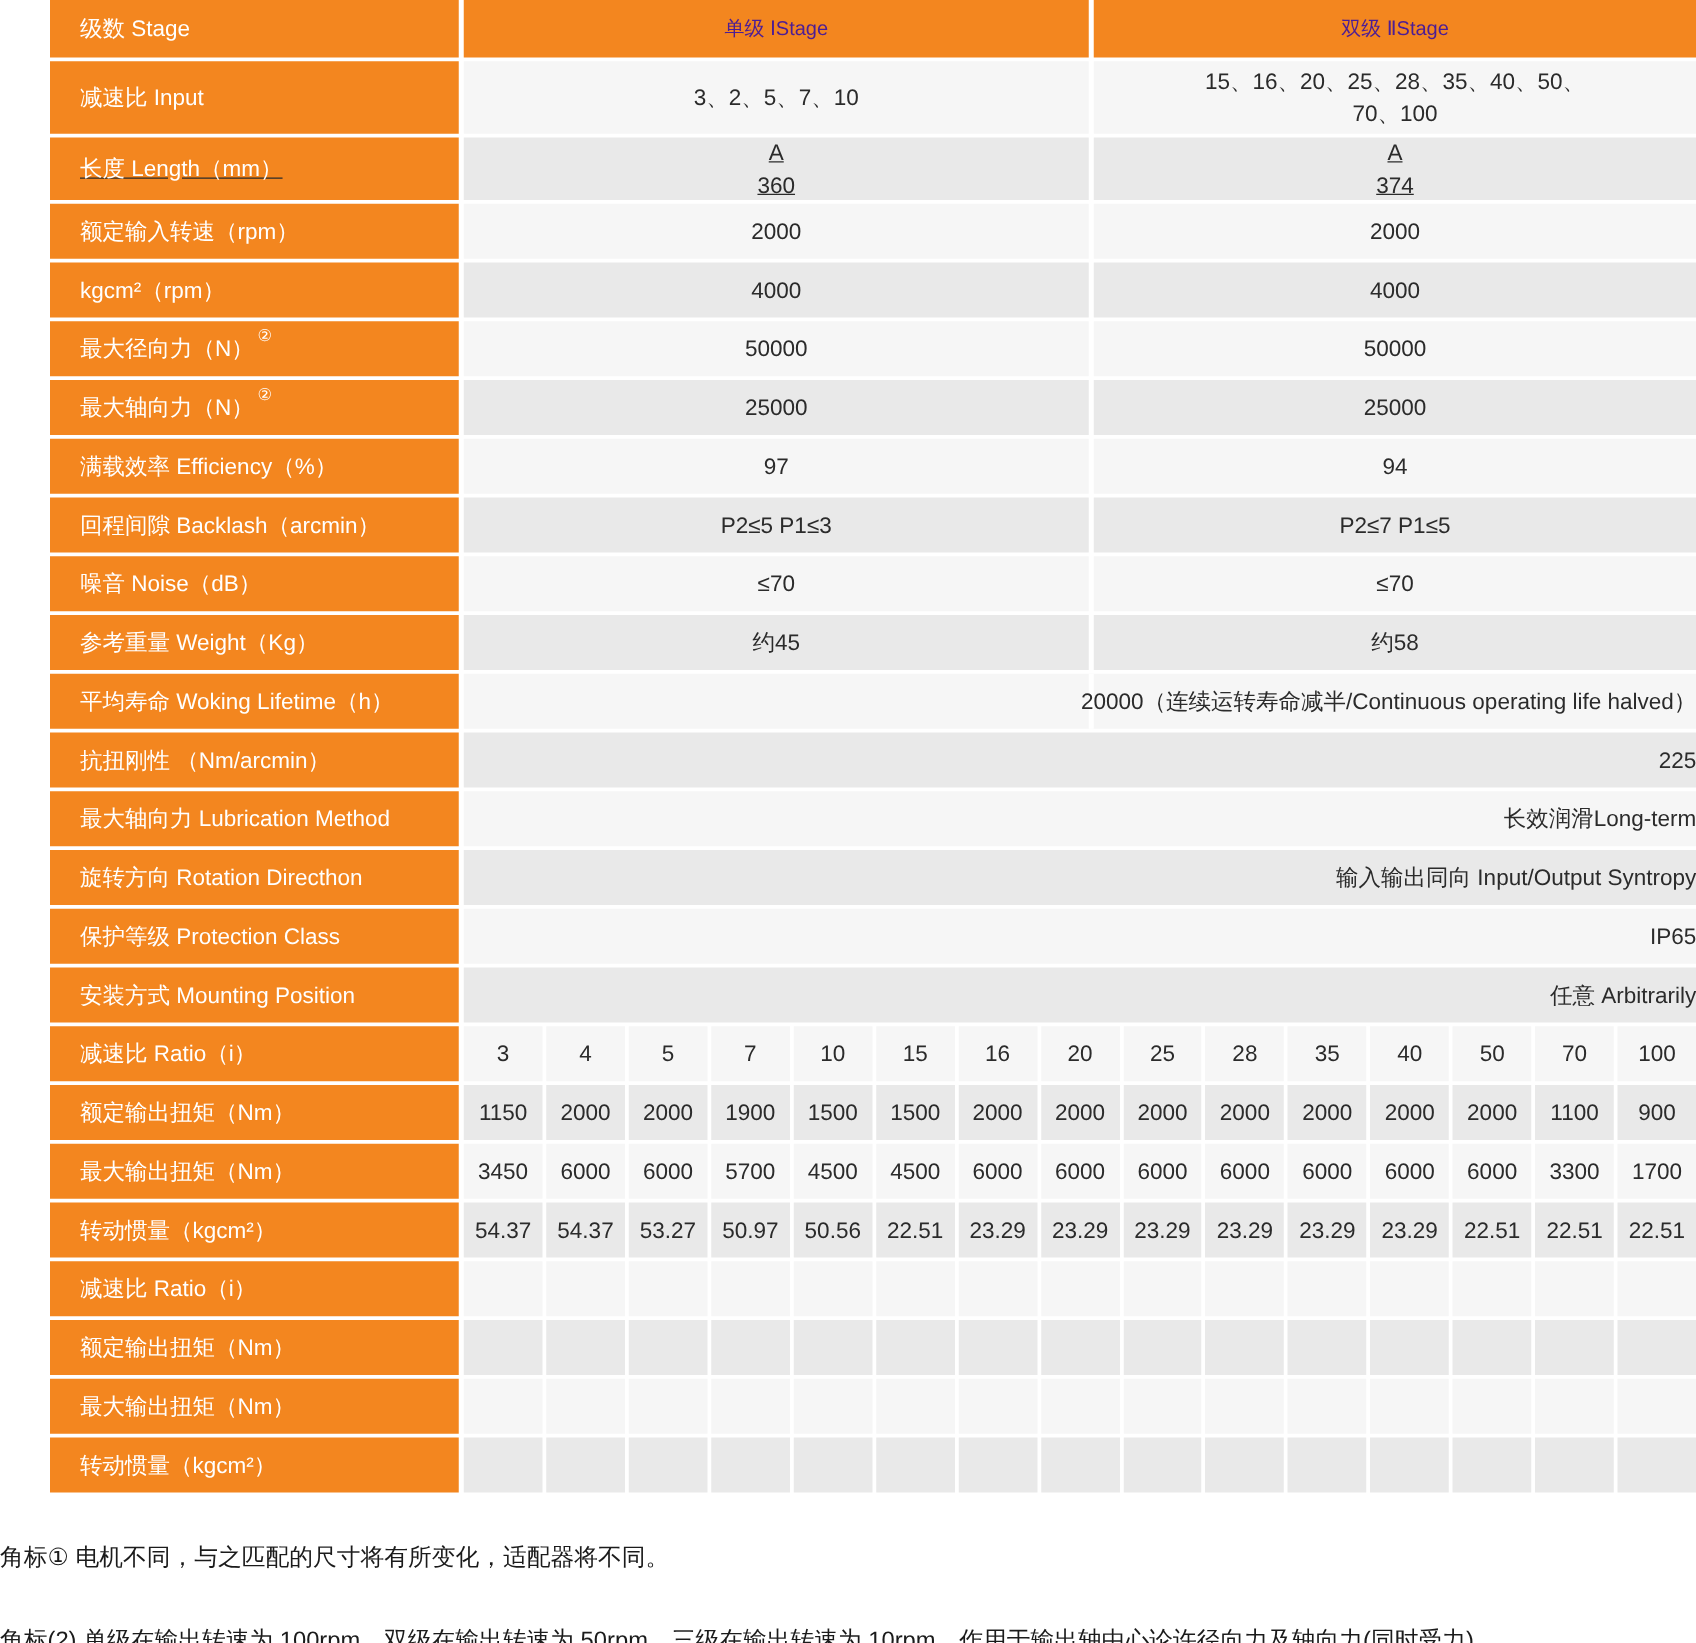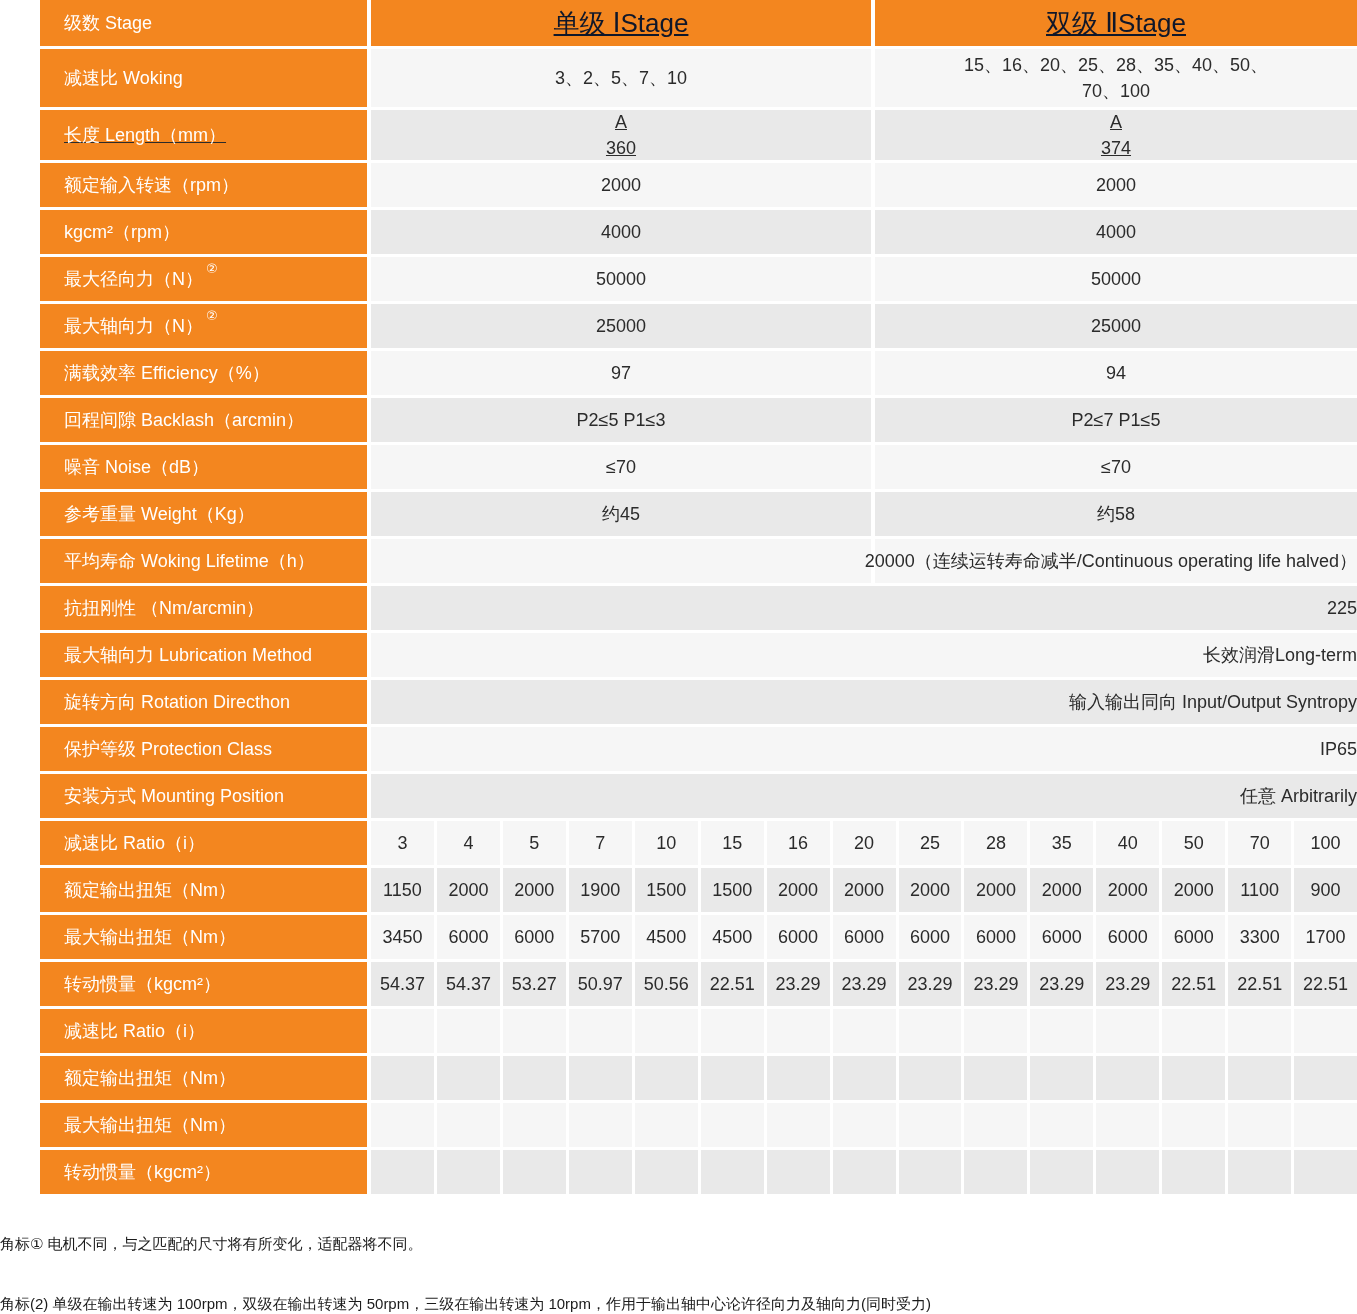--- a/index.html
+++ b/index.html
@@ -30,21 +30,21 @@
   .cell.label sup{
     align-self:flex-start;
     margin-top:5px;
     margin-left:3px;
     font-size:13px;
     line-height:1;
   }
   .cell.c1{flex:0 0 500px;}
   .cell.c2{flex:1 1 auto;}
   .cell.span{flex:1 1 auto;position:relative;}
-  .oh{background:var(--orange);color:#0f172a;justify-content:center;font-size:26px;text-decoration:underline;}
+  .oh{background:var(--orange);color:#4c1d95;justify-content:center;font-size:16px;}
   .val{
     justify-content:center;
     text-align:center;
     font-size:18px;
     color:var(--text);
     white-space:pre-line;
     line-height:1.45;
   }
   .h46{height:46px;}
   .h58{height:58px;}
@@ -59,21 +59,21 @@
   }
   .cell.span .txt{position:relative;z-index:1;width:100%;text-align:right;}
   .grid{flex:1 1 auto;display:flex;gap:3px;}
   .gcell{
     flex:1 1 0;
     display:flex;align-items:center;justify-content:center;
     font-size:18px;color:var(--text);
   }
   .footnotes{margin-top:20px;}
   .footnote{
-    font-size:15px;
+    font-size:19px;
     color:var(--footnote-text);
     line-height:1.35;
     margin-bottom:9px;
     margin-top:40px;
   }
   .bottom-bar{
     width:1357px;height:18px;
     background:var(--orange);
     margin-top:12px;
   }
@@ -84,21 +84,21 @@
 <div class="table">
 
   <div class="row h46">
     <div class="cell label">级数 Stage</div>
     <div class="cell c1 oh">单级 ⅠStage</div>
     <div class="cell c2 oh">双级 ⅡStage</div>
   </div>
 
   <div class="row h58 light">
     <div class="cell label">
-        <span>减速比 Woking</span>
+        <span>减速比 Input</span>
       </div>
     <div class="cell c1 val">3、2、5、7、10</div>
     <div class="cell c2 val">15、16、20、25、28、35、40、50、
 70、100</div>
   </div>
 
   <div class="row h60 dark">
     <div class="cell label">
         <span>长度 Length（mm）</span>
       </div>

